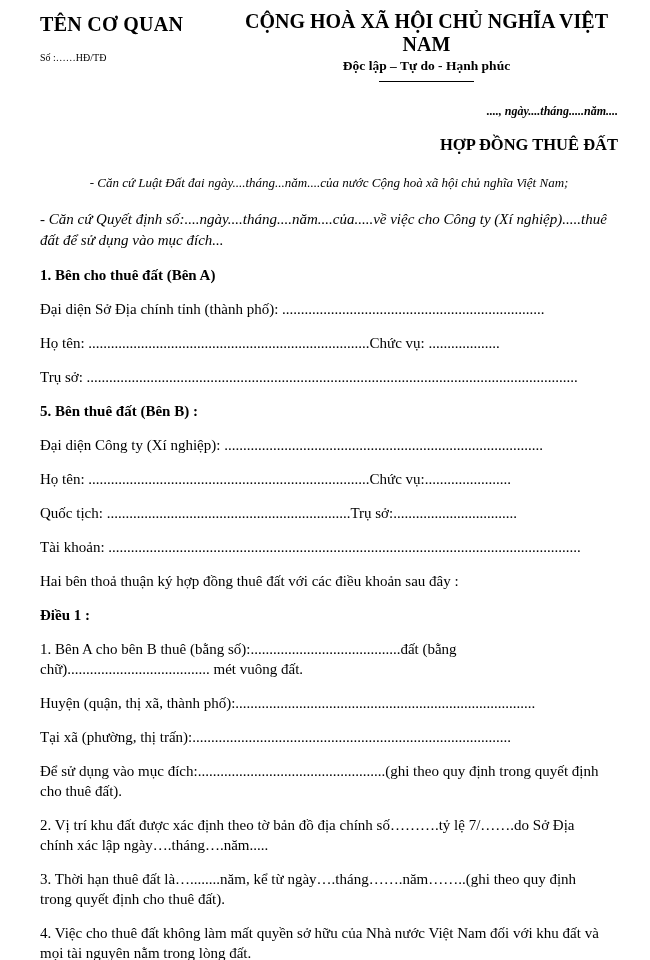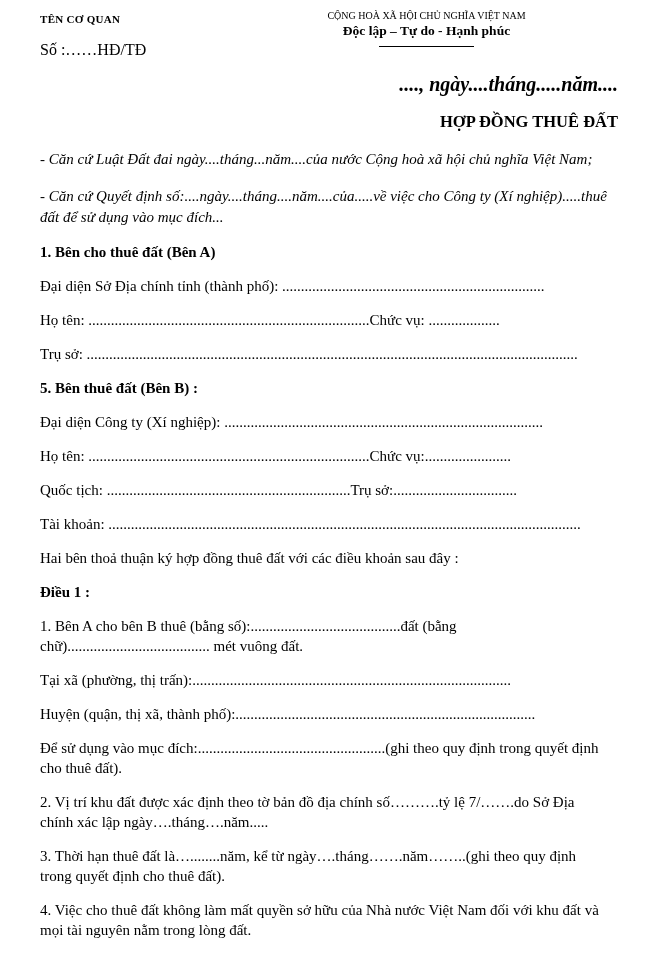--- a/index.html
+++ b/index.html
@@ -22,74 +22,75 @@
     display: flex;
     align-items: flex-start;
   }
   .header-left {
     width: 195px;
     flex: 0 0 auto;
     padding-top: 3px;
   }
   .agency-name {
     font-weight: bold;
-    font-size: 11px;
+    font-size: 20px;
     letter-spacing: 0.3px;
   }
   .doc-number {
-    font-size: 16px;
+    font-size: 10px;
     margin-top: 16px;
   }
   .header-center {
     flex: 1 1 auto;
     text-align: center;
   }
   .republic-line1 {
-    font-weight: normal;
-    font-size: 10px;
+    font-weight: bold;
+    font-size: 20px;
   }
   .republic-line2 {
     font-weight: bold;
     font-size: 13.5px;
     margin-top: 2px;
   }
   .motto-underline {
     width: 95px;
     border-top: 1.6px solid #000;
     margin: 7px auto 0 auto;
     height: 0;
   }
   .date-line {
     text-align: right;
     font-style: italic;
     font-weight: bold;
-    font-size: 20px;
-    margin-top: 14px;
+    font-size: 12px;
+    margin-top: 22px;
   }
   
   .doc-title {
     text-align: right;
     font-weight: bold;
     font-size: 16.5px;
     margin: 16px 0 0 0;
   }
   
   .preamble-block {
     margin-top: 17px;
   }
   .preamble {
     font-style: italic;
     font-size: 15px;
     line-height: 21px;
     margin: 0 0 14px 0;
     overflow-wrap: break-word;
   }
   .preamble.small {
-    font-size: 15px;
+    font-size: 13px;
     margin-bottom: 16px;
+    text-align: center;
   }
   
   .body-block {
     margin-top: 2px;
   }
   .para {
     font-size: 15px;
     line-height: 20px;
     margin: 0 8px 14px 0;
     overflow-wrap: break-word;
@@ -134,21 +135,21 @@
     <p class="para bold">5. Bên thuê đất (Bên B) :</p>
     <p class="para">Đại diện Công ty (Xí nghiệp): .....................................................................................</p>
     <p class="para">Họ tên: ...........................................................................Chức vụ:.......................</p>
     <p class="para">Quốc tịch: .................................................................Trụ sở:.................................</p>
     <p class="para">Tài khoản: ..............................................................................................................................</p>
 
     <p class="para">Hai bên thoả thuận ký hợp đồng thuê đất với các điều khoản sau đây :</p>
 
     <p class="para bold">Điều 1 :</p>
     <p class="para">1. Bên A cho bên B thuê (bằng số):........................................đất (bằng chữ)...................................... mét vuông đất.</p>
+    <p class="para">Huyện (quận, thị xã, thành phố):................................................................................</p>
     <p class="para">Tại xã (phường, thị trấn):.....................................................................................</p>
-    <p class="para">Huyện (quận, thị xã, thành phố):................................................................................</p>
     <p class="para">Để sử dụng vào mục đích:..................................................(ghi theo quy định trong quyết định cho thuê đất).</p>
     <p class="para">2. Vị trí khu đất được xác định theo tờ bản đồ địa chính số……….tỷ lệ 7/…….do Sở Địa chính xác lập ngày….tháng….năm.....</p>
     <p class="para">3. Thời hạn thuê đất là…........năm, kể từ ngày….tháng…….năm……..(ghi theo quy định trong quyết định cho thuê đất).</p>
     <p class="para">4. Việc cho thuê đất không làm mất quyền sở hữu của Nhà nước Việt Nam đối với khu đất và mọi tài nguyên nằm trong lòng đất.</p>
   </div>
 
 </div>
 
 </body></html>

